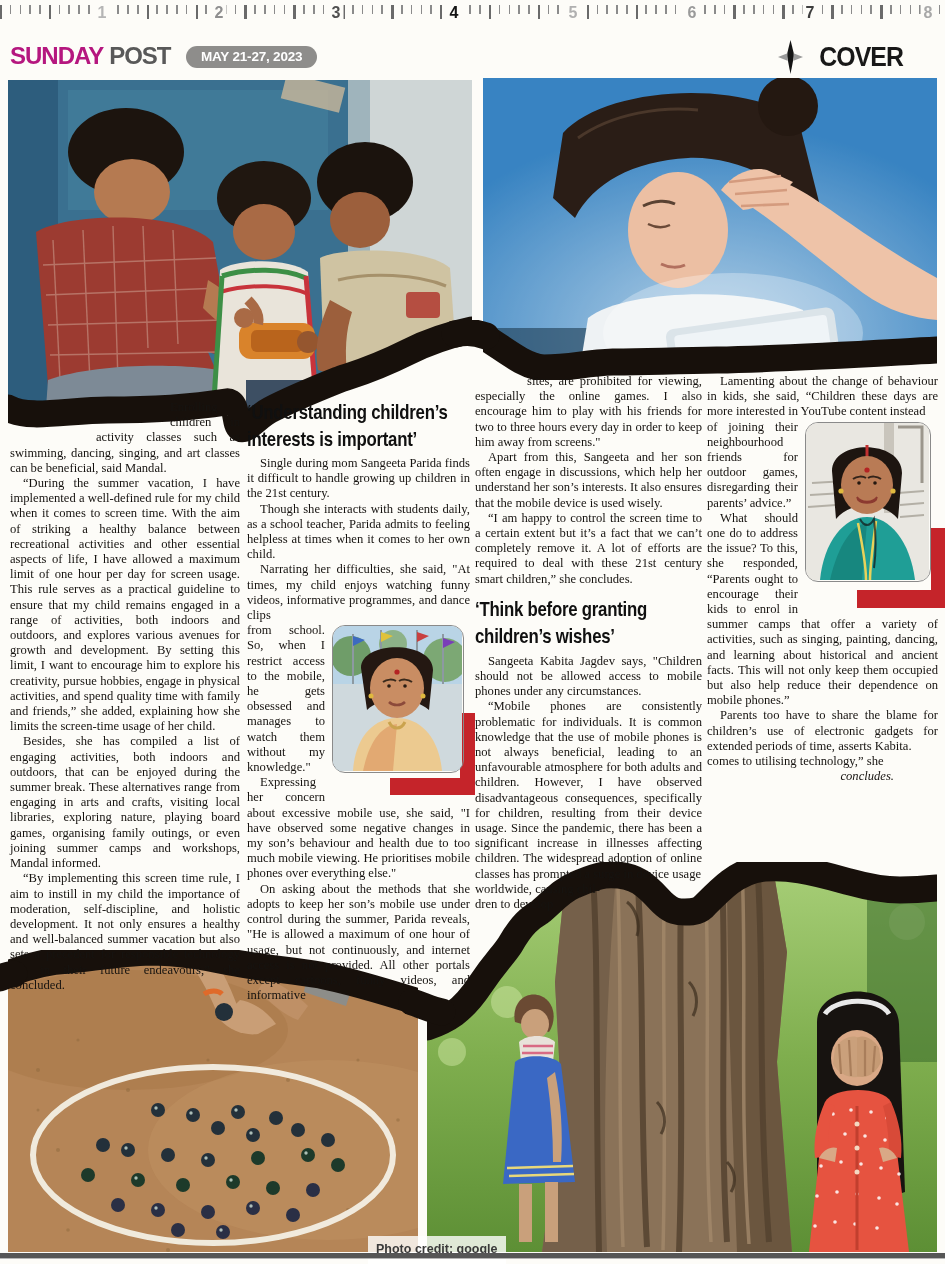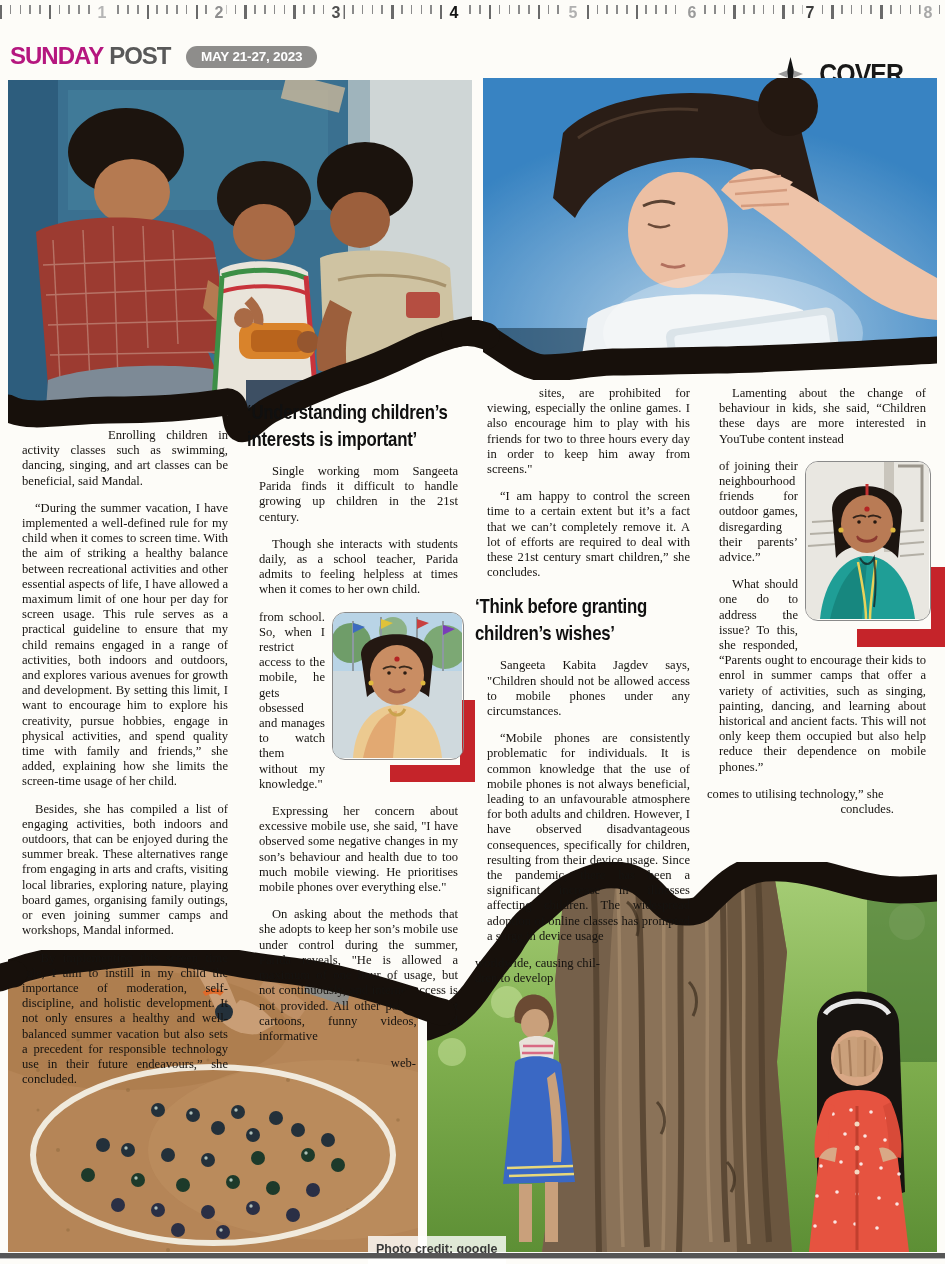--- a/index.html
+++ b/index.html
@@ -19,42 +19,42 @@
   .ruler-num:nth-of-type(5){color:#b0b0b0}.ruler-num:nth-of-type(6){color:#9a9a9a}
   .ruler-num:nth-of-type(7){color:#3d3d3d}.ruler-num:nth-of-type(8){color:#a8a8a8}
   
   .masthead{position:absolute;left:0;top:40px;width:911px;height:36px;}
   .brand{position:absolute;left:10px;top:2px;font-family:"Liberation Sans",sans-serif;
          font-weight:700;font-size:24px;letter-spacing:-1px;}
   .brand .sunday{color:#b5177f;} .brand .post{color:#595959;margin-left:6px;}
   .date-badge{position:absolute;left:186px;top:6px;background:#8e8d8b;color:#fff;border-radius:12px;
     font-family:"Liberation Sans",sans-serif;font-weight:700;font-size:13.5px;line-height:22px;
     padding:0 15px;letter-spacing:-0.2px;}
-  .section{position:absolute;right:8px;top:0;display:flex;align-items:center;gap:8px;margin-top:17px;}
+  .section{position:absolute;right:8px;top:0;display:flex;align-items:center;gap:8px;}
   .section .cover{font-family:"Liberation Sans",sans-serif;font-weight:700;font-size:27px;
     letter-spacing:-1px;color:#181818;transform:scaleX(.92);transform-origin:right;}
   
   .ph{position:absolute;}
   svg{display:block}
   
   .col{position:absolute;font-size:12.6px;line-height:15.2px;text-align:justify;
        hyphens:auto;-webkit-hyphens:auto;}
-  .col p{margin:12px;text-indent:13px;}
+  .col p{margin:0;text-indent:13px;}
   .col p.cont{text-indent:0;}
   .headline{font-family:"Liberation Sans",sans-serif;font-weight:700;font-size:21px;
     line-height:27px;letter-spacing:-0.3px;color:#101010;text-align:left;text-indent:0;
     transform:scaleX(.8);transform-origin:left top;margin:0 0 4px 0;}
   .hw2{width:279px;} .hw3{width:284px;margin-top:8px;margin-bottom:5px;}
   .bname{font-weight:400;}
   .spacer{float:left;height:16px;}
   .sp-a{width:160px;} .sp-b{clear:left;width:86px;height:15px;}
   .sp-c{width:52px;height:14px;} .sp-d{width:150px;height:14px;}
   .line-right{text-align:left;text-indent:0;}
   .web-line{text-align:right;padding-right:42px;text-indent:0;}
-  .concl-line{text-align:right;padding-right:44px;text-indent:0;}
+  .concl-line{text-align:right;padding-right:44px;text-indent:0;font-style:italic;}
   
   .portrait-wrap{position:relative;float:right;}
   .pw-sangeeta{width:138px;height:166px;margin:2px 0 2px 7px;}
   .pw-kabita{width:133px;height:180px;margin:2px 0 2px 7px;}
   .portrait{position:absolute;left:0;top:0;border-radius:13px;overflow:hidden;
     border:1.5px solid #8a8a8a;box-sizing:border-box;}
   .po-sangeeta{width:132px;height:148px;}
   .po-kabita{width:126px;height:160px;}
   .red-bar{position:absolute;background:#c5242a;}
   
@@ -407,22 +407,23 @@
 
   <div class="col" style="left:10px;top:400px;width:230px">
     <p class="cont"><span class="spacer sp-a"></span><span class="spacer sp-b"></span><span>Enrolling children in activity classes such as swimming, dancing, singing, and art classes can be beneficial, said Mandal.</span></p>
     <p>“During the summer vacation, I have implemented a well-defined rule for my child when it comes to screen time. With the aim of striking a healthy balance between recreational activities and other essential aspects of life, I have allowed a maximum limit of one hour per day for screen usage. This rule serves as a practical guideline to ensure that my child remains engaged in a range of activities, both indoors and outdoors, and explores various avenues for growth and development. By setting this limit, I want to encourage him to explore his creativity, pursue hobbies, engage in physical activities, and spend quality time with family and friends,” she added, explaining how she limits the screen-time usage of her child.</p>
     <p>Besides, she has compiled a list of engaging activities, both indoors and outdoors, that can be enjoyed during the summer break. These alternatives range from engaging in arts and crafts, visiting local libraries, exploring nature, playing board games, organising family outings, or even joining summer camps and workshops, Mandal informed.</p>
     <p>“By implementing this screen time rule, I aim to instill in my child the importance of moderation, self-discipline, and holistic development. It not only ensures a healthy and well-balanced summer vacation but also sets a precedent for responsible technology use in their future endeavours,” she concluded.</p>
   </div>
 
   <div class="col" style="left:247px;top:398px;width:223px">
     <h2 class="headline hw2">‘Understanding children’s interests is important’</h2>
-    <p class="cont"><span class="spacer" style="width:13px;height:13px"></span><span>Single working mom </span><span class="bname">Sangeeta Parida</span><span> finds it difficult to handle growing up children in the 21st century.</span></p>
+    <p class="cont"><span class="spacer" style="width:13px;height:13px"></span><span>Single during mom </span><span class="bname">Sangeeta Parida</span><span> finds it difficult to handle growing up children in the 21st century.</span></p>
     <p>Though she interacts with students daily, as a school teacher, Parida admits to feeling helpless at times when it comes to her own child.</p>
+    <p>Narrating her difficulties, she said, "At times, my child enjoys watching funny videos, informative programmes, and dance clips</p>
     <div class="portrait-wrap pw-sangeeta">
       <div class="red-bar" style="right:-5px;bottom:-4px;width:15px;height:82px"></div>
       <div class="red-bar" style="right:-5px;bottom:-4px;width:85px;height:17px"></div>
       <div class="portrait po-sangeeta">
         <svg width="129" height="145" viewBox="0 0 129 145">
           <rect width="129" height="145" fill="#b9d4e6"></rect>
           <circle cx="18" cy="30" r="20" fill="#5d8f4a" opacity=".8"></circle>
             <circle cx="112" cy="34" r="22" fill="#6d9c58" opacity=".8"></circle>
           <circle cx="60" cy="18" r="14" fill="#7aa45f" opacity=".7"></circle>
           <g stroke="#8d99a1" stroke-width="2">
@@ -452,20 +453,21 @@
       </div>
     </div>
     <p class="cont">from school. So, when I restrict access to the mobile, he gets obsessed and manages to watch them without my knowledge."</p>
     <p>Expressing her concern about excessive mobile use, she said, "I have observed some negative changes in my son’s behaviour and health due to too much mobile viewing. He prioritises mobile phones over everything else."</p>
     <p>On asking about the methods that she adopts to keep her son’s mobile use under control during the summer, Parida reveals, "He is allowed a maximum of one hour of usage, but not continuously, and internet access is not provided. All other portals except cartoons, funny videos, and informative</p>
     <p class="web-line">web-</p>
   </div>
 
   <div class="col" style="left:475px;top:374px;width:227px">
     <p class="cont"><span class="spacer sp-c"></span><span>sites, are prohibited for viewing, especially the online games. I also encourage him to play with his friends for two to three hours every day in order to keep him away from screens."</span></p>
+    <p>Apart from this, Sangeeta and her son often engage in discussions, which help her understand her son’s interests. It also ensures that the mobile device is used wisely.</p>
     <p>“I am happy to control the screen time to a certain extent but it’s a fact that we can’t completely remove it. A lot of efforts are required to deal with these 21st century smart children,” she concludes.</p>
     <h2 class="headline hw3">‘Think before granting children’s wishes’</h2>
     <p class="cont"><span class="spacer" style="width:13px;height:13px"></span><span>Sangeeta </span><span class="bname">Kabita Jagdev</span><span> says, "Children should not be allowed access to mobile phones under any circumstances.</span></p>
     <p>“Mobile phones are consistently problematic for individuals. It is common knowledge that the use of mobile phones is not always beneficial, leading to an unfavourable atmosphere for both adults and children. However, I have observed disadvantageous consequences, specifically for children, resulting from their device usage. Since the pandemic, there has been a significant increase in illnesses affecting children. The widespread adoption of online classes has prompted a surge in device usage</p>
     <div class="line-right">worldwide, causing chil-</div>
     <div class="line-right" style="padding-right:28px">dren to develop</div>
   </div>
 
   <div class="col" style="left:707px;top:374px;width:231px">
     <p>Lamenting about the change of behaviour in kids, she said, “Children these days are more interested in YouTube content instead</p>
@@ -497,20 +499,21 @@
             <circle cx="87" cy="68" r="2.6" fill="#e0b93e"></circle>
           <path d="M14,157 C18,118 38,94 61,94 C84,94 104,118 109,157 Z" fill="#1f9e96"></path>
           <path d="M24,157 C32,122 46,102 61,100 L56,157 Z" fill="#17877f"></path>
           <path d="M52,100 C58,130 60,145 60,157 M70,98 C66,128 64,144 64,157" stroke="#e8d25a" stroke-width="2.5" fill="none"></path>
           <path d="M54,96 C58,104 64,104 68,96 C70,112 70,130 68,145" stroke="#141414" stroke-width="2" fill="none" opacity=".7"></path>
         </svg>
       </div>
     </div>
     <p class="cont">of joining their neighbourhood friends for outdoor games, disregarding their parents’ advice.”</p>
     <p>What should one do to address the issue? To this, she responded, “Parents ought to encourage their kids to enrol in summer camps that offer a variety of activities, such as singing, painting, dancing, and learning about historical and ancient facts. This will not only keep them occupied but also help reduce their dependence on mobile phones.”</p>
+    <p>Parents too have to share the blame for children’s use of electronic gadgets for extended periods of time, asserts Kabita.</p>
     <div class="line-right">comes to utilising technology,” she</div>
     <div class="concl-line">concludes.</div>
   </div>
 
   <svg class="ph" style="left:0;top:320px;pointer-events:none" width="945" height="60" viewBox="0 0 945 60">
     <path d="M455,14 C468,11 478,13 486,16" fill="none" stroke="#17100b" stroke-width="27" stroke-linecap="round"></path>
   </svg>
   <svg class="ph" style="left:0;top:940px;pointer-events:none" width="945" height="90" viewBox="0 0 945 90">
     <path d="M0,38 C4,36 8,35 14,34" fill="none" stroke="#17100b" stroke-width="27" stroke-linecap="round"></path>
     <path d="M412,62 C424,66 432,70 442,72" fill="none" stroke="#17100b" stroke-width="27" stroke-linecap="round"></path>

